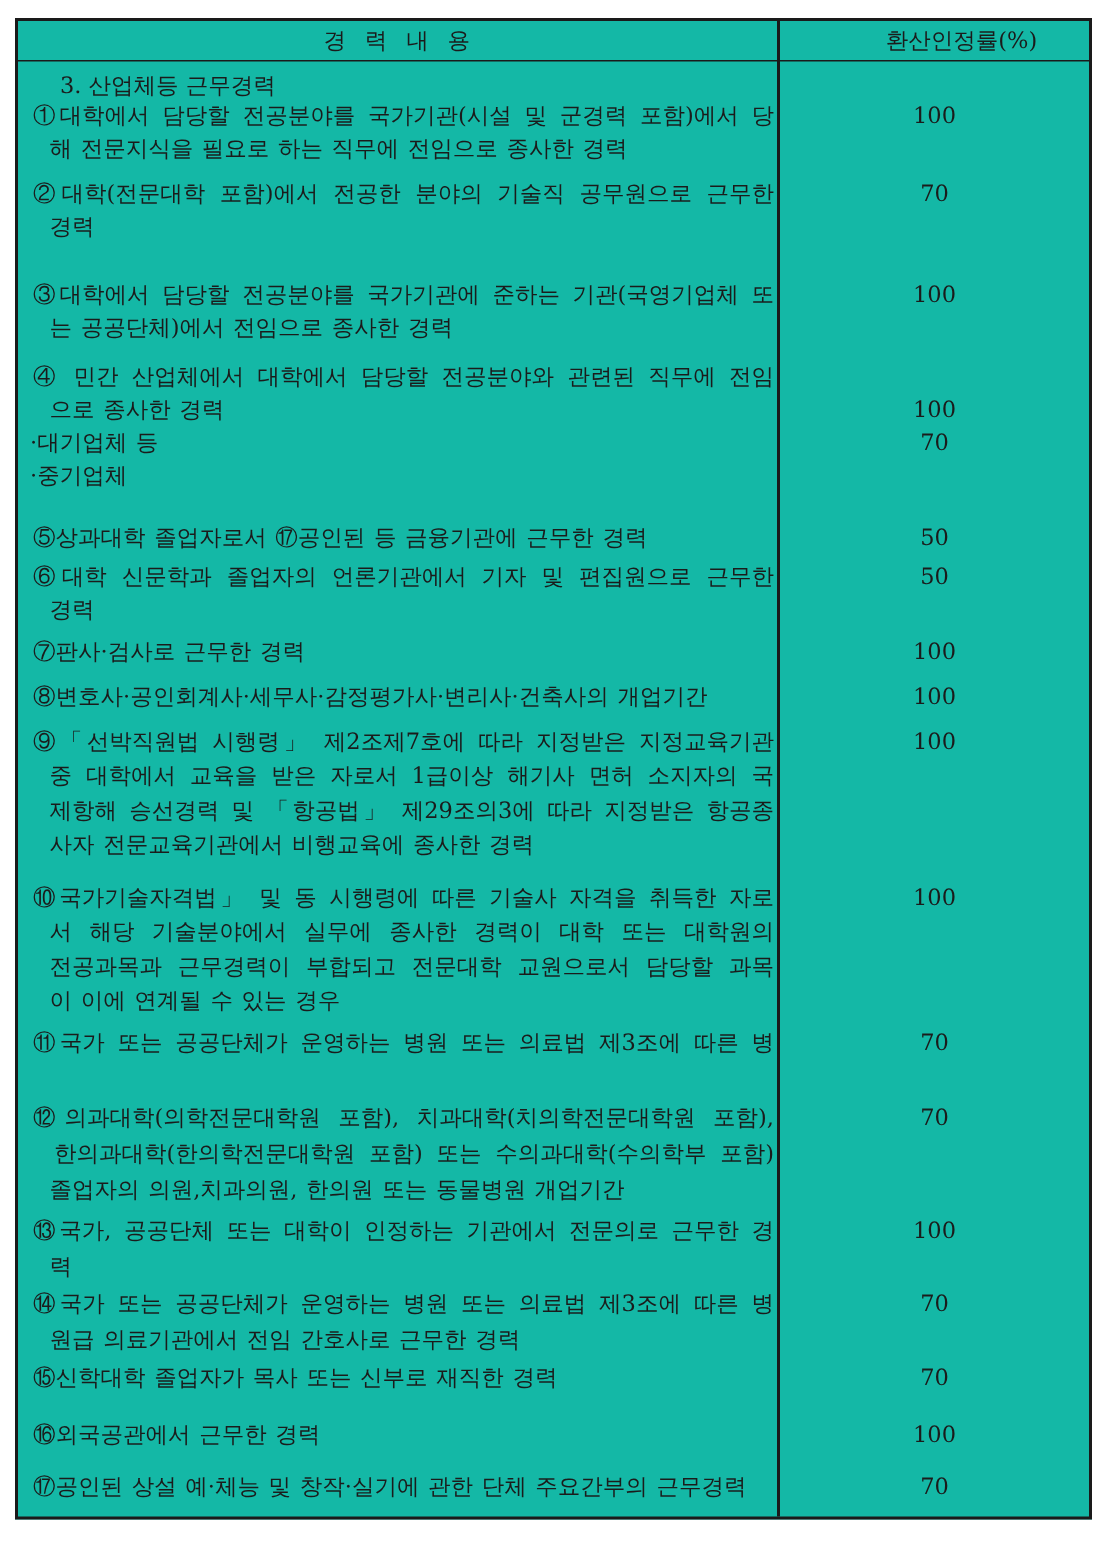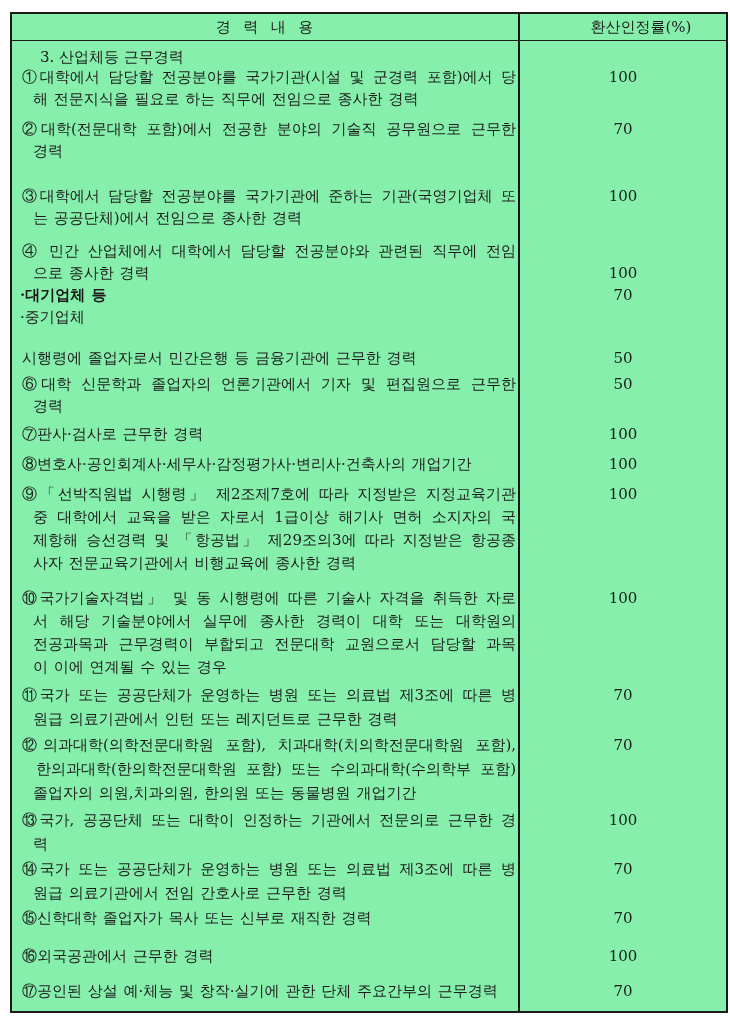--- a/index.html
+++ b/index.html
@@ -19,21 +19,21 @@
     background: #ffffff;
     overflow: hidden;
   }
   #career-table {
     position: absolute;
     left: 10px;
     top: 12px;
     width: 714px;   
     height: 997px;
     border: 2px solid #1a1a1a;
-    background: #86efac;
+    background: #14b8a6;
   }
   .tbl-inner {
     position: absolute;
     left: 0; top: 0; right: 0; bottom: 0;
   }
   
   .hdr-cell {
     position: absolute;
     top: 0;
     height: 26px;
@@ -116,27 +116,27 @@
           </div>
           <div class="rate-val" style="top: 104px; line-height: 22px;">70</div>
           <div class="row-lines" style="top: 171px;">
             <div class="ln ln-first stretch" style="line-height: 22px;">③대학에서 담당할 전공분야를 국가기관에 준하는 기관(국영기업체 또</div>
             <div class="ln ln-cont" style="line-height: 22px;">는 공공단체)에서 전임으로 종사한 경력</div>
           </div>
           <div class="rate-val" style="top: 171px; line-height: 22px;">100</div>
           <div class="row-lines" style="top: 226px;">
             <div class="ln ln-first stretch" style="line-height: 22px;">④ 민간 산업체에서 대학에서 담당할 전공분야와 관련된 직무에 전임</div>
             <div class="ln ln-cont" style="line-height: 22px;">으로 종사한 경력</div>
-            <div class="ln ln-bullet" style="line-height: 22px; font-weight: bold;">·대기업체 등</div>
+            <div class="ln ln-bullet" style="line-height: 22px;">·대기업체 등</div>
             <div class="ln ln-bullet" style="line-height: 22px;">·중기업체</div>
           </div>
           <div class="rate-val" style="top: 248px; line-height: 22px;">100</div>
           <div class="rate-val" style="top: 270px; line-height: 22px;">70</div>
           <div class="row-lines" style="top: 333px;">
-            <div class="ln ln-first" style="line-height: 22px;">시행령에 졸업자로서 민간은행 등 금융기관에 근무한 경력</div>
+            <div class="ln ln-first" style="line-height: 22px;">⑤상과대학 졸업자로서 ⑰공인된 등 금융기관에 근무한 경력</div>
           </div>
           <div class="rate-val" style="top: 333px; line-height: 22px;">50</div>
           <div class="row-lines" style="top: 359px;">
             <div class="ln ln-first stretch" style="line-height: 22px;">⑥대학 신문학과 졸업자의 언론기관에서 기자 및 편집원으로 근무한</div>
             <div class="ln ln-cont" style="line-height: 22px;">경력</div>
           </div>
           <div class="rate-val" style="top: 359px; line-height: 22px;">50</div>
           <div class="row-lines" style="top: 409px;">
             <div class="ln ln-first" style="line-height: 22px;">⑦판사·검사로 근무한 경력</div>
           </div>
@@ -154,21 +154,20 @@
           <div class="rate-val" style="top: 469px; line-height: 23px;">100</div>
           <div class="row-lines" style="top: 573px;">
             <div class="ln ln-first stretch" style="line-height: 23px;">⑩국가기술자격법」 및 동 시행령에 따른 기술사 자격을 취득한 자로</div>
             <div class="ln ln-cont stretch" style="line-height: 23px;">서 해당 기술분야에서 실무에 종사한 경력이 대학 또는 대학원의</div>
             <div class="ln ln-cont stretch" style="line-height: 23px;">전공과목과 근무경력이 부합되고 전문대학 교원으로서 담당할 과목</div>
             <div class="ln ln-cont" style="line-height: 23px;">이 이에 연계될 수 있는 경우</div>
           </div>
           <div class="rate-val" style="top: 573px; line-height: 23px;">100</div>
           <div class="row-lines" style="top: 669px;">
             <div class="ln ln-first stretch" style="line-height: 24px;">⑪국가 또는 공공단체가 운영하는 병원 또는 의료법 제3조에 따른 병</div>
-            <div class="ln ln-cont" style="line-height: 24px;">원급 의료기관에서 인턴 또는 레지던트로 근무한 경력</div>
           </div>
           <div class="rate-val" style="top: 669px; line-height: 24px;">70</div>
           <div class="row-lines" style="top: 719px;">
             <div class="ln ln-first stretch" style="line-height: 24px;">⑫의과대학(의학전문대학원 포함),  치과대학(치의학전문대학원 포함),</div>
             <div class="ln ln-cont stretch" style="line-height: 24px; padding-left: 24px;">한의과대학(한의학전문대학원 포함) 또는 수의과대학(수의학부 포함)</div>
             <div class="ln ln-cont" style="line-height: 24px;">졸업자의 의원,치과의원, 한의원 또는 동물병원 개업기간</div>
           </div>
           <div class="rate-val" style="top: 719px; line-height: 24px;">70</div>
           <div class="row-lines" style="top: 794px;">
             <div class="ln ln-first stretch" style="line-height: 24px;">⑬국가, 공공단체 또는 대학이 인정하는 기관에서 전문의로 근무한 경</div>

